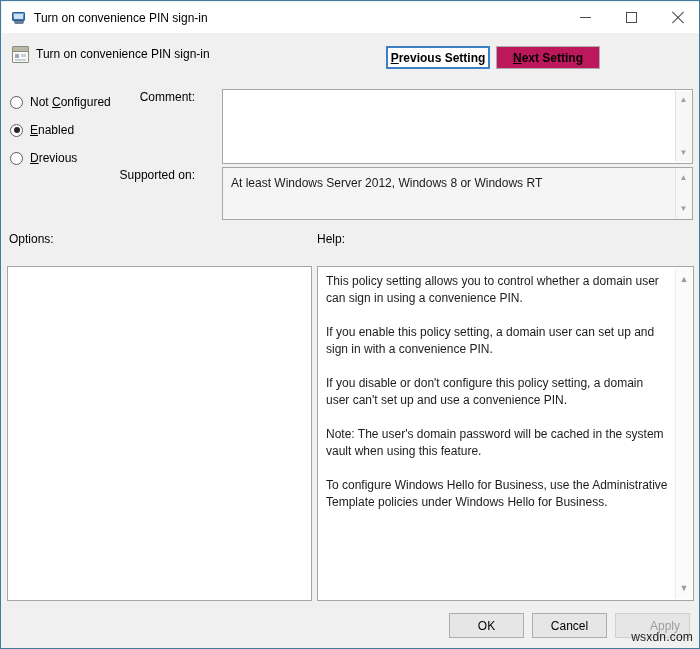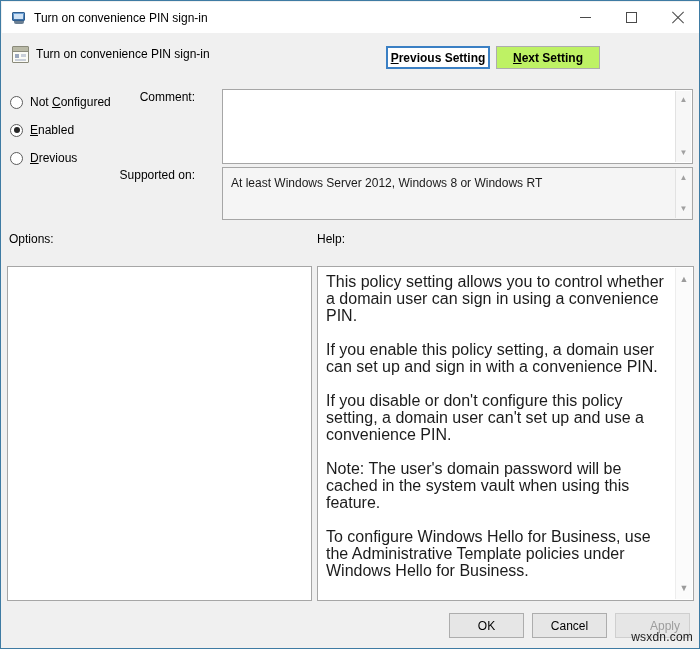--- a/index.html
+++ b/index.html
@@ -164,21 +164,21 @@
   .nav-prev {
     left: 384px;
     width: 104px;
     background: #ffffff;
     border: 2px solid #3b80c4;
     box-sizing: border-box;
   }
   .nav-next {
     left: 494px;
     width: 104px;
-    background: #bef264;
+    background: #be185d;
     border: 1px solid #adadad;
     box-sizing: border-box;
   }
   .u { text-decoration: underline; }
 
   
   .radio-group {
     position: absolute;
     left: 9px; top: 90px;
     width: 130px;
@@ -310,21 +310,21 @@
     color: #9b9b9b;
     line-height: 1;
   }
   .help-scroll .arw.up { top: 3px; }
   .help-scroll .arw.dn { bottom: 3px; }
 
   .help-text {
     position: absolute;
     left: 8px; top: 6px;
     width: 342px;
-    font-size: 16px;
+    font-size: 12px;
     color: #1c1c1c;
     line-height: 17px;
   }
   .help-text p {
     margin: 0 0 17px 0;
   }
   .help-text p:last-child { margin-bottom: 14px; }
 
   
   .footer-btn {

